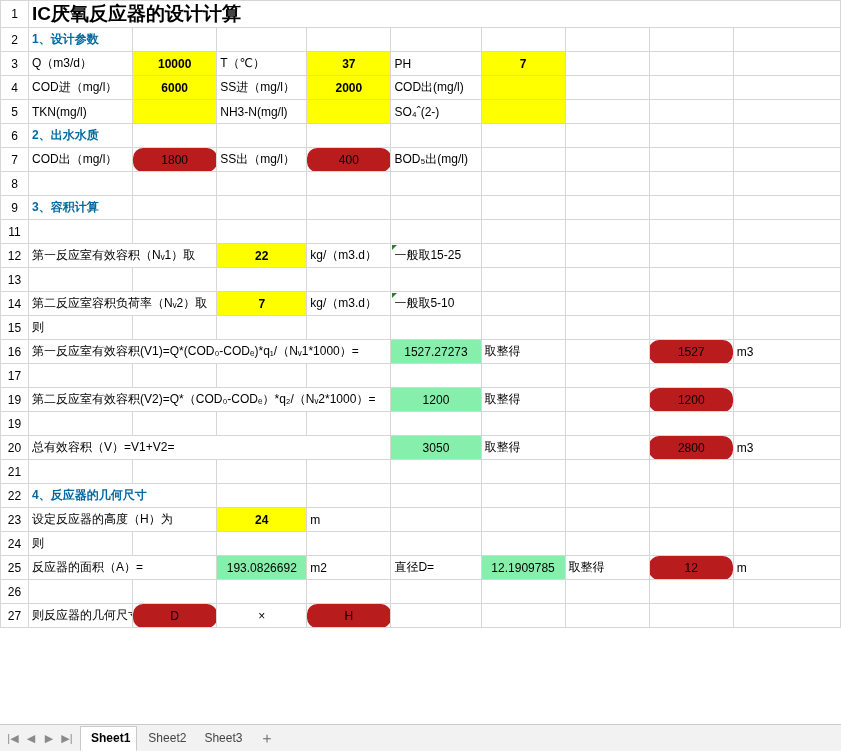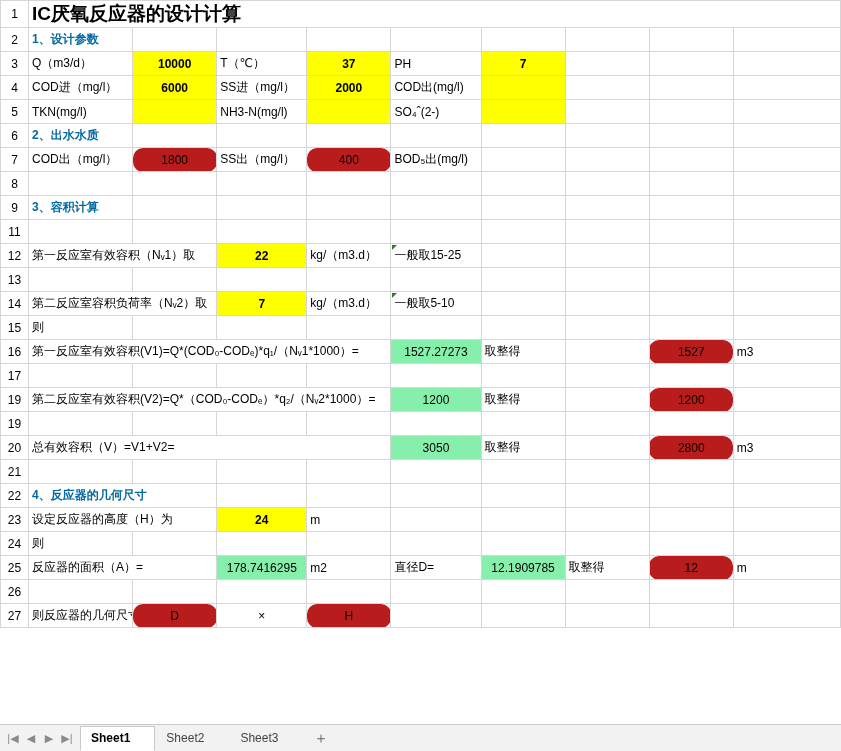--- a/index.html
+++ b/index.html
@@ -73,21 +73,21 @@
     height:26px;padding:0 4px;
     color:#5a5a5a;
   }
   .navbtns span{
     display:inline-block;
     width:18px;text-align:center;
     font-size:11px;
     color:#8a8a8a;
   }
   .tab{
-    padding:4px 24px 5px 10px;
+    padding:4px 6px 5px 10px;
     color:#444;
     border:1px solid transparent;
   }
   .tab.active{
     background:#ffffff;
     font-weight:bold;
     border:1px solid #c9c9c9;
     border-bottom:1px solid #ffffff;
     color:#000;
   }
@@ -392,21 +392,21 @@
     <td></td>
     <td></td>
     <td></td>
     <td></td>
     <td></td>
   </tr>
 
   <tr>
     <td class="rowhdr">25</td>
     <td colspan="2">反应器的面积（A）=</td>
-    <td class="green center">178.7416295</td>
+    <td class="green center">193.0826692</td>
     <td>m2</td>
     <td>直径D=</td>
     <td class="green center">12.1909785</td>
     <td>取整得</td>
     <td class="orange center">12</td>
     <td>m</td>
   </tr>
 
   <tr>
     <td class="rowhdr">26</td>

